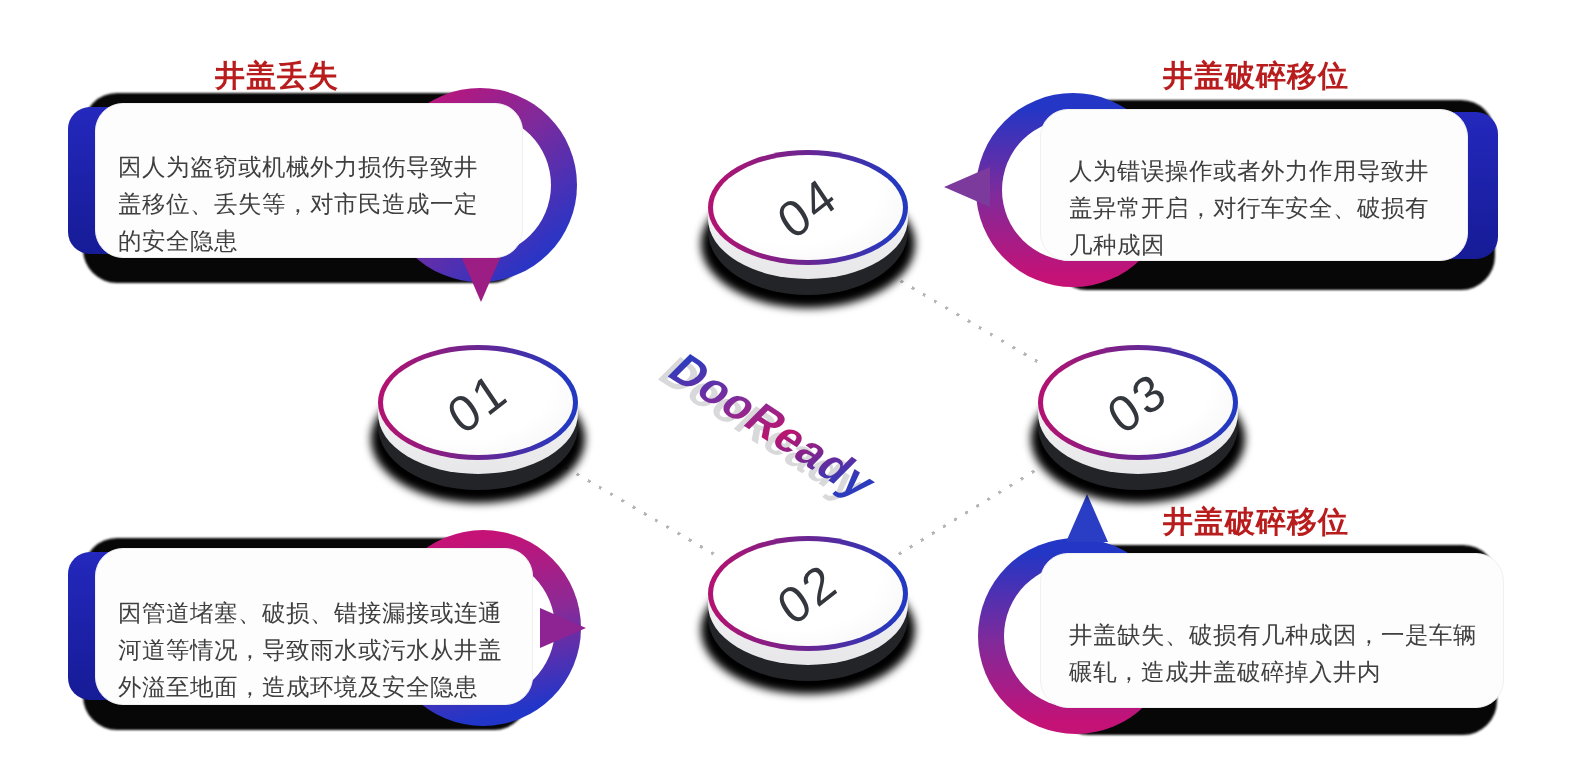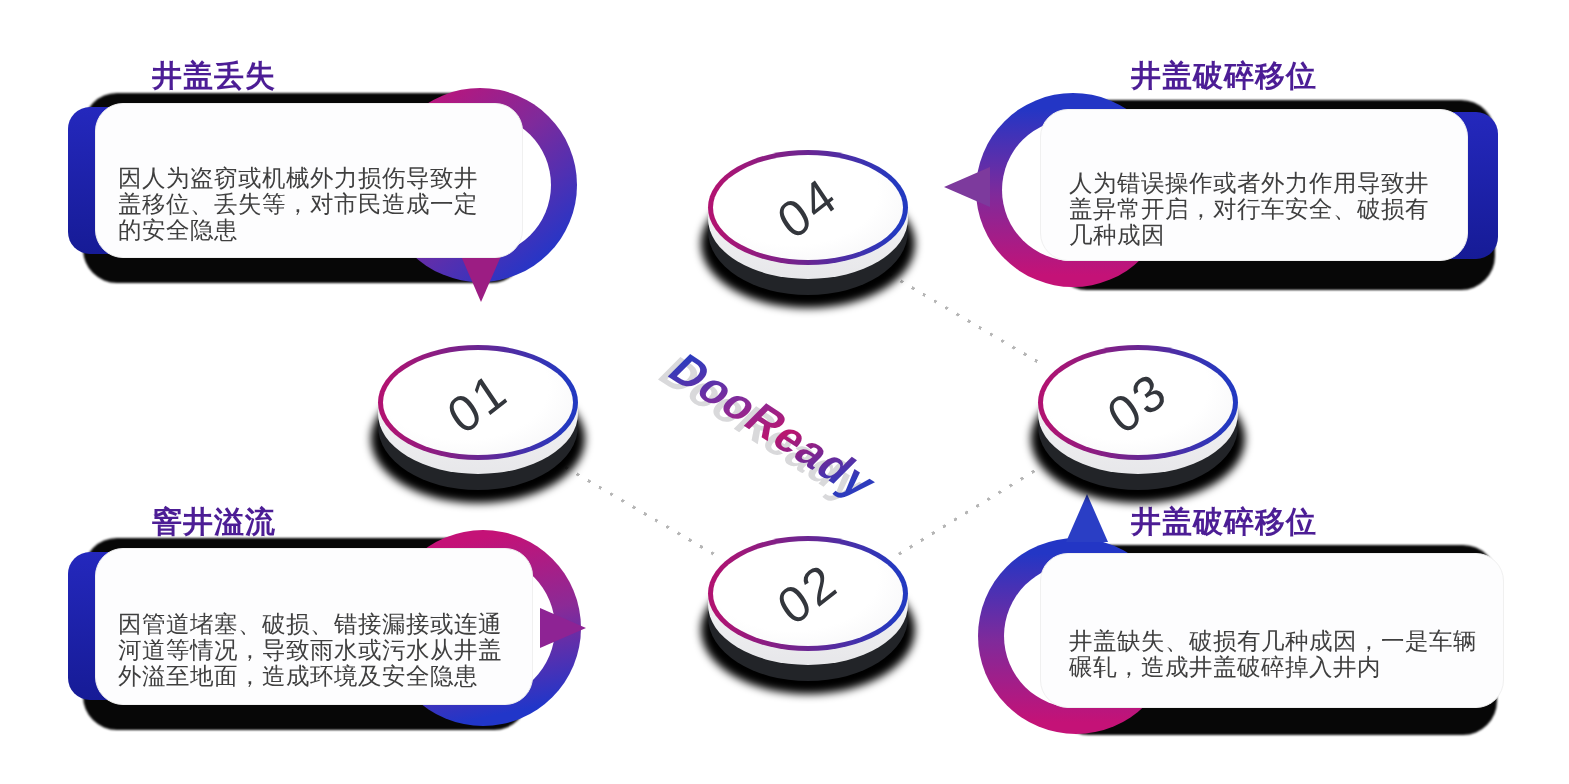--- a/index.html
+++ b/index.html
@@ -7,23 +7,23 @@
   .canvas { position:relative; width:1569px; height:784px; background:#ffffff; overflow:hidden; }
 
   
   .shadow-rect { position:absolute; background:#070707; border-radius:34px; z-index:1; filter:blur(1px); }
   .blue-bar { position:absolute; background:linear-gradient(180deg,#2428bd,#161b96); border-radius:22px; z-index:2; }
   .bubble { position:absolute; border-radius:50%; z-index:3; }
   .bubble::before { content:""; position:absolute; inset:26px; border-radius:50%; background:#ffffff; }
   .tail { position:absolute; width:0; height:0; z-index:3; }
   .card { position:absolute; background:#fdfdfe; border:1px solid #f0f0f0; border-radius:28px; z-index:4;
           display:flex; align-items:center; }
-  .card .body-text { font-size:23.5px; line-height:26px; color:#3f3f3f; letter-spacing:0.5px;margin-top:47px; }
-  .callout-title { position:absolute; z-index:5; font-size:30px; font-weight:800; color:#4c1d95;
-                   letter-spacing:1px; }
+  .card .body-text { font-size:23.5px; line-height:37px; color:#3f3f3f; letter-spacing:0.5px;margin-top:47px; }
+  .callout-title { position:absolute; z-index:5; font-size:30px; font-weight:800; color:#b91c1c;
+                   letter-spacing:1px; text-align:center; }
 
   .bubble-b1 { background:linear-gradient(140deg,#c41277 8%,#7f2a9b 45%,#2136c9 88%); }
   .bubble-b2 { background:linear-gradient(168deg,#c41277 12%,#8b2a96 48%,#2136c9 88%); }
   .bubble-b34 { background:linear-gradient(180deg,#2336c5 8%,#7f2a9b 52%,#c41277 94%); }
 
   .tail-down  { border-left:20px solid transparent; border-right:20px solid transparent; border-top:46px solid #9c1d83; }
   .tail-right { border-top:20px solid transparent; border-bottom:20px solid transparent; border-left:46px solid #8e2394; }
   .tail-up    { border-left:21px solid transparent; border-right:21px solid transparent; border-bottom:48px solid #2a3ec5; }
   .tail-left  { border-top:20px solid transparent; border-bottom:20px solid transparent; border-right:46px solid #7d3a9d; }
 
@@ -68,21 +68,20 @@
 
   <div class="callout-title" style="left:152px; top:56px; width:250px;">井盖丢失</div>
   <div class="shadow-rect" style="left:83px; top:93px; width:442px; height:190px;"></div>
   <div class="blue-bar" style="left:68px; top:107px; width:80px; height:147px;"></div>
   <div class="bubble bubble-b1" style="left:383px; top:88px; width:194px; height:194px;"></div>
   <div class="tail tail-down" style="left:461px; top:256px;"></div>
   <div class="card" style="left:95px; top:103px; width:428px; height:155px; padding:16px 22px;">
     <div class="body-text">因人为盗窃或机械外力损伤导致井盖移位、丢失等，对市民造成一定的安全隐患</div>
   </div>
 
-  <div class="callout-title" style="left:152px; top:502px; width:250px;">窨井溢流</div>
   <div class="shadow-rect" style="left:83px; top:538px; width:445px; height:192px;"></div>
   <div class="blue-bar" style="left:68px; top:552px; width:80px; height:148px;"></div>
   <div class="bubble bubble-b2" style="left:385px; top:530px; width:196px; height:196px;"></div>
   <div class="tail tail-right" style="left:540px; top:608px;"></div>
   <div class="card" style="left:95px; top:548px; width:438px; height:157px; padding:16px 22px;justify-content:flex-end;">
     <div class="body-text">因管道堵塞、破损、错接漏接或连通河道等情况，导致雨水或污水从井盖外溢至地面，造成环境及安全隐患</div>
   </div>
 
   <div class="callout-title" style="left:1131px; top:502px; width:250px;">井盖破碎移位</div>
   <div class="shadow-rect" style="left:1055px; top:545px; width:442px; height:190px;"></div>

